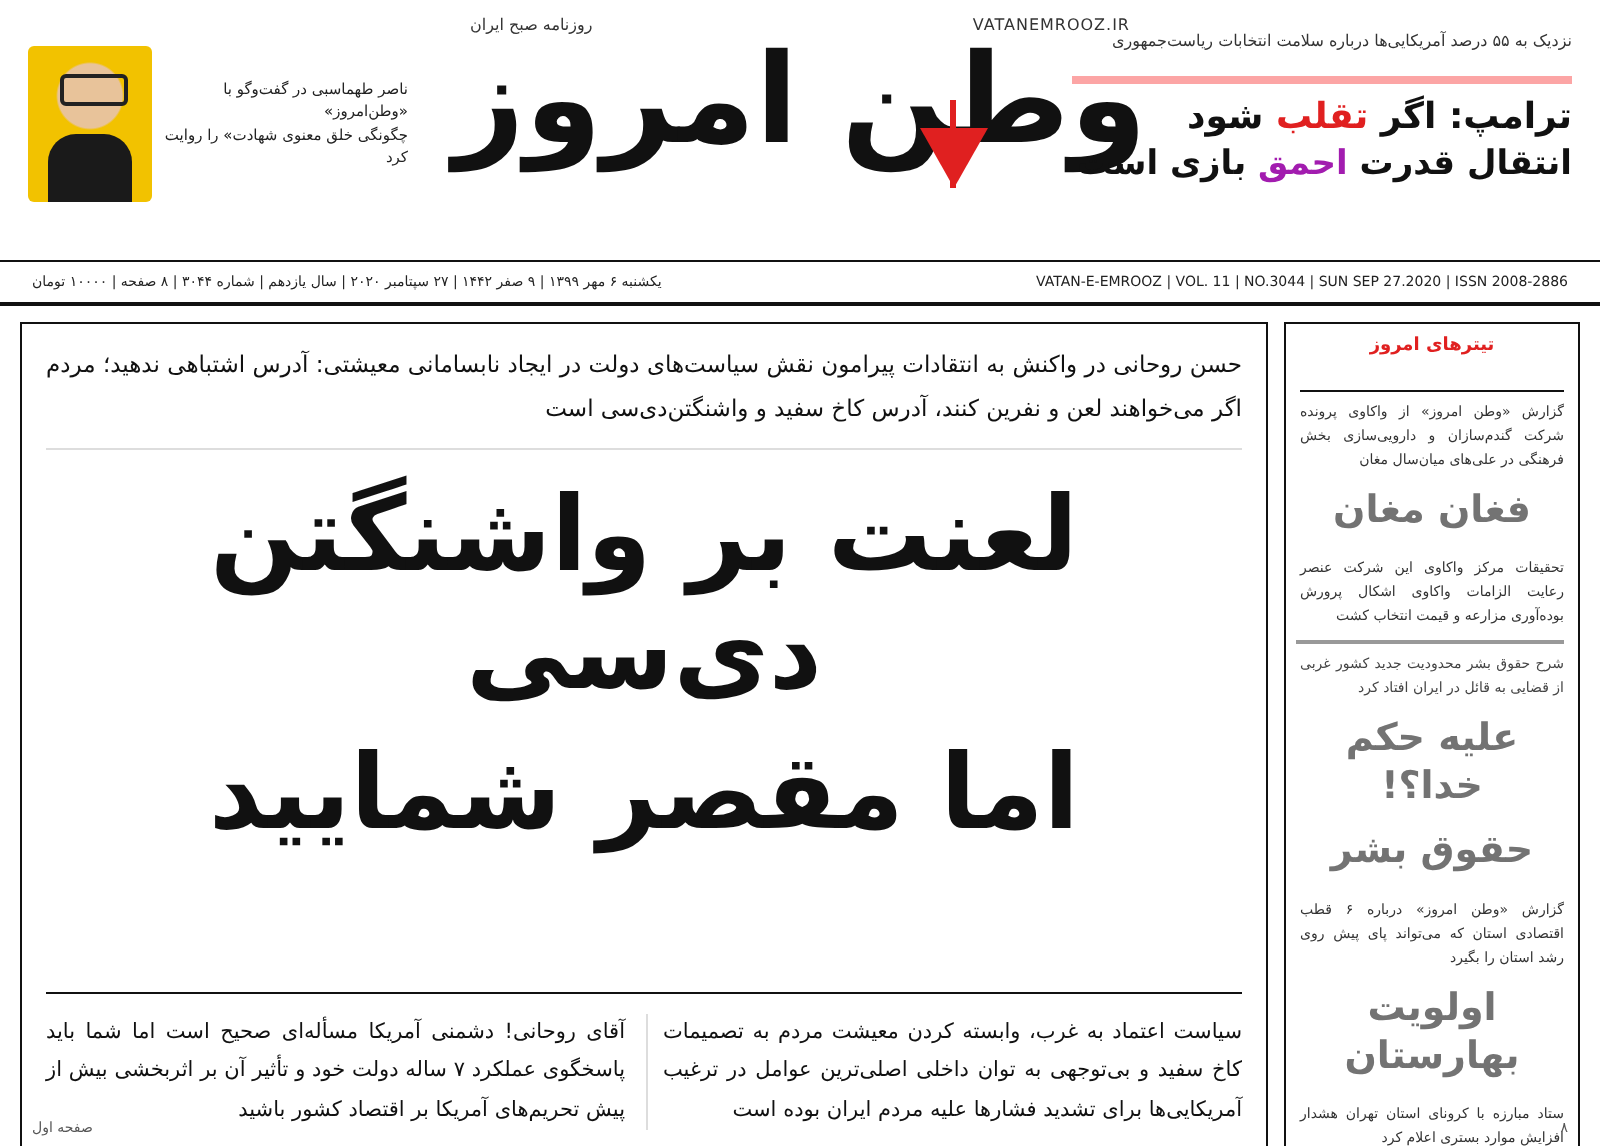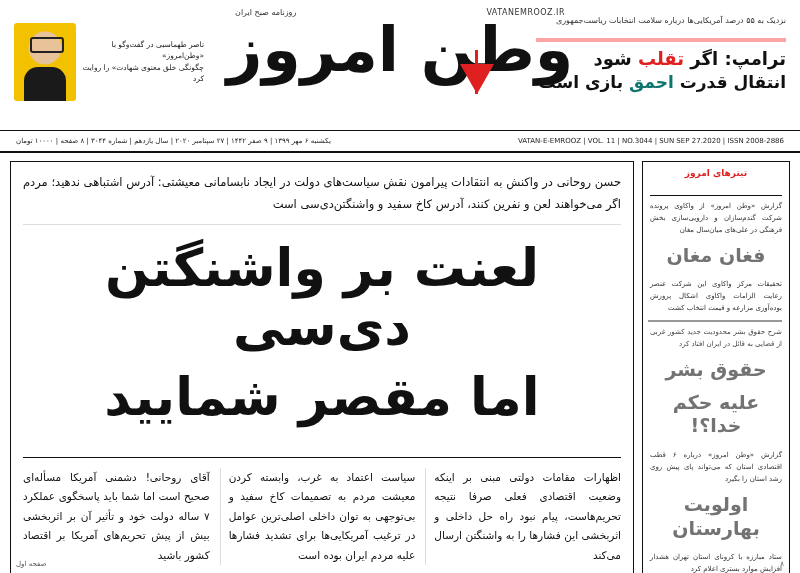--- a/index.html
+++ b/index.html
@@ -111,21 +111,21 @@
   .top-right .kicker{
     font-size:8px;color:#333;border-bottom:4px solid #fca5a5;padding-bottom:13px;margin-bottom:5px;
   }
   .top-right .hl1{
     font-size:18px;font-weight:bold;color:#111;line-height:1.35;
   }
   .top-right .hl1 em{font-style:normal;color:#e02020;}
   .top-right .hl2{
     font-size:17px;font-weight:bold;color:#111;line-height:1.35;
   }
-  .top-right .hl2 em{font-style:normal;color:#0f766e;}
+  .top-right .hl2 em{font-style:normal;color:#a21caf;}
 
   
   .infostrip{
     display:flex;justify-content:space-between;align-items:center;
     font-size:7px;color:#222;
     padding:3px 16px;
     border-bottom:2px solid #111;
     height:14px;
   }
   .infostrip .seg{white-space:nowrap;}
@@ -267,42 +267,41 @@
       <div class="side-block">گزارش «وطن امروز» از واکاوی پرونده شرکت گندم‌سازان و دارویی‌سازی بخش فرهنگی در علی‌های میان‌سال مغان</div>
       <div class="side-head">فغان مغان</div>
       <div class="side-rule"></div>
 
       <div class="side-block">تحقیقات مرکز واکاوی این شرکت عنصر رعایت الزامات واکاوی اشکال پرورش بوده‌آوری مزارعه و قیمت انتخاب کشت</div>
       <div class="side-photo">
 
         <div class="figure"></div>
       </div>
       <div class="side-small">شرح حقوق بشر محدودیت جدید کشور غربی از قضایی به قائل در ایران افتاد کرد</div>
+      <div class="side-head">علیه حکم خدا؟!</div>
       <div class="side-head">حقوق بشر</div>
-      <div class="side-head">علیه حکم خدا؟!</div>
       <div class="side-rule"></div>
 
       <div class="side-block">گزارش «وطن امروز» درباره ۶ قطب اقتصادی استان که می‌تواند پای پیش روی رشد استان را بگیرد</div>
       <div class="side-head">اولویت بهارستان</div>
       <div class="side-rule"></div>
 
       <div class="side-block">ستاد مبارزه با کرونای استان تهران هشدار افزایش موارد بستری اعلام کرد</div>
 
     </div>
 
     <div class="main-col">
       <div class="lede">حسن روحانی در واکنش به انتقادات پیرامون نقش سیاست‌های دولت در ایجاد نابسامانی معیشتی: آدرس اشتباهی ندهید؛ مردم اگر می‌خواهند لعن و نفرین کنند، آدرس کاخ سفید و واشنگتن‌دی‌سی است</div>
 
       <div class="big-head">
         <div class="l1">لعنت بر واشنگتن دی‌سی</div>
         <div class="l2">اما مقصر شمایید</div>
       </div>
 
       <div class="cols">
-        <div class="col">اظهارات مقامات دولتی مبنی بر اینکه وضعیت اقتصادی فعلی صرفا نتیجه تحریم‌هاست، پیام نبود راه حل داخلی و اثربخشی این فشارها را به واشنگتن ارسال می‌کند</div>
         <div class="col">سیاست اعتماد به غرب، وابسته کردن معیشت مردم به تصمیمات کاخ سفید و بی‌توجهی به توان داخلی اصلی‌ترین عوامل در ترغیب آمریکایی‌ها برای تشدید فشارها علیه مردم ایران بوده است</div>
         <div class="col">آقای روحانی! دشمنی آمریکا مسأله‌ای صحیح است اما شما باید پاسخگوی عملکرد ۷ ساله دولت خود و تأثیر آن بر اثربخشی بیش از پیش تحریم‌های آمریکا بر اقتصاد کشور باشید</div>
       </div>
     </div>
 
   </div>
 
   <div class="page-foot">
     <span>۸</span>
     <span>صفحه اول</span>

